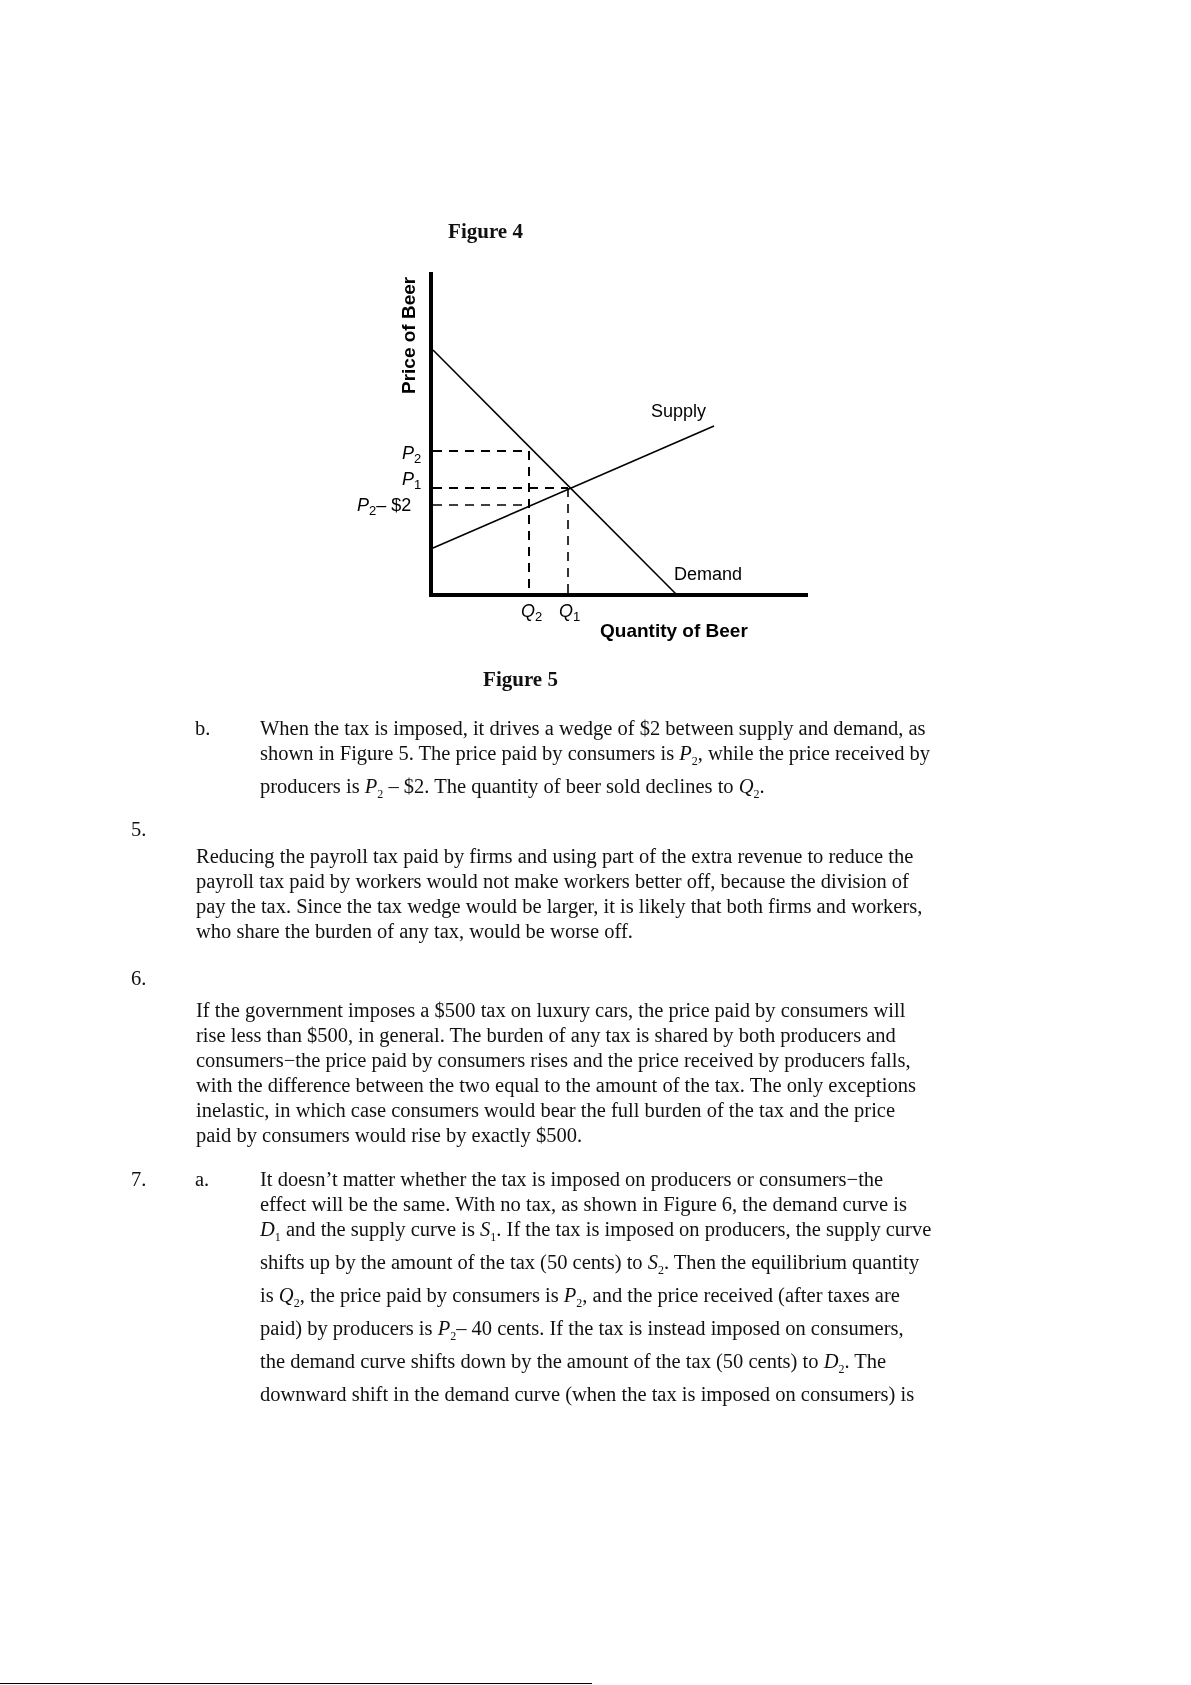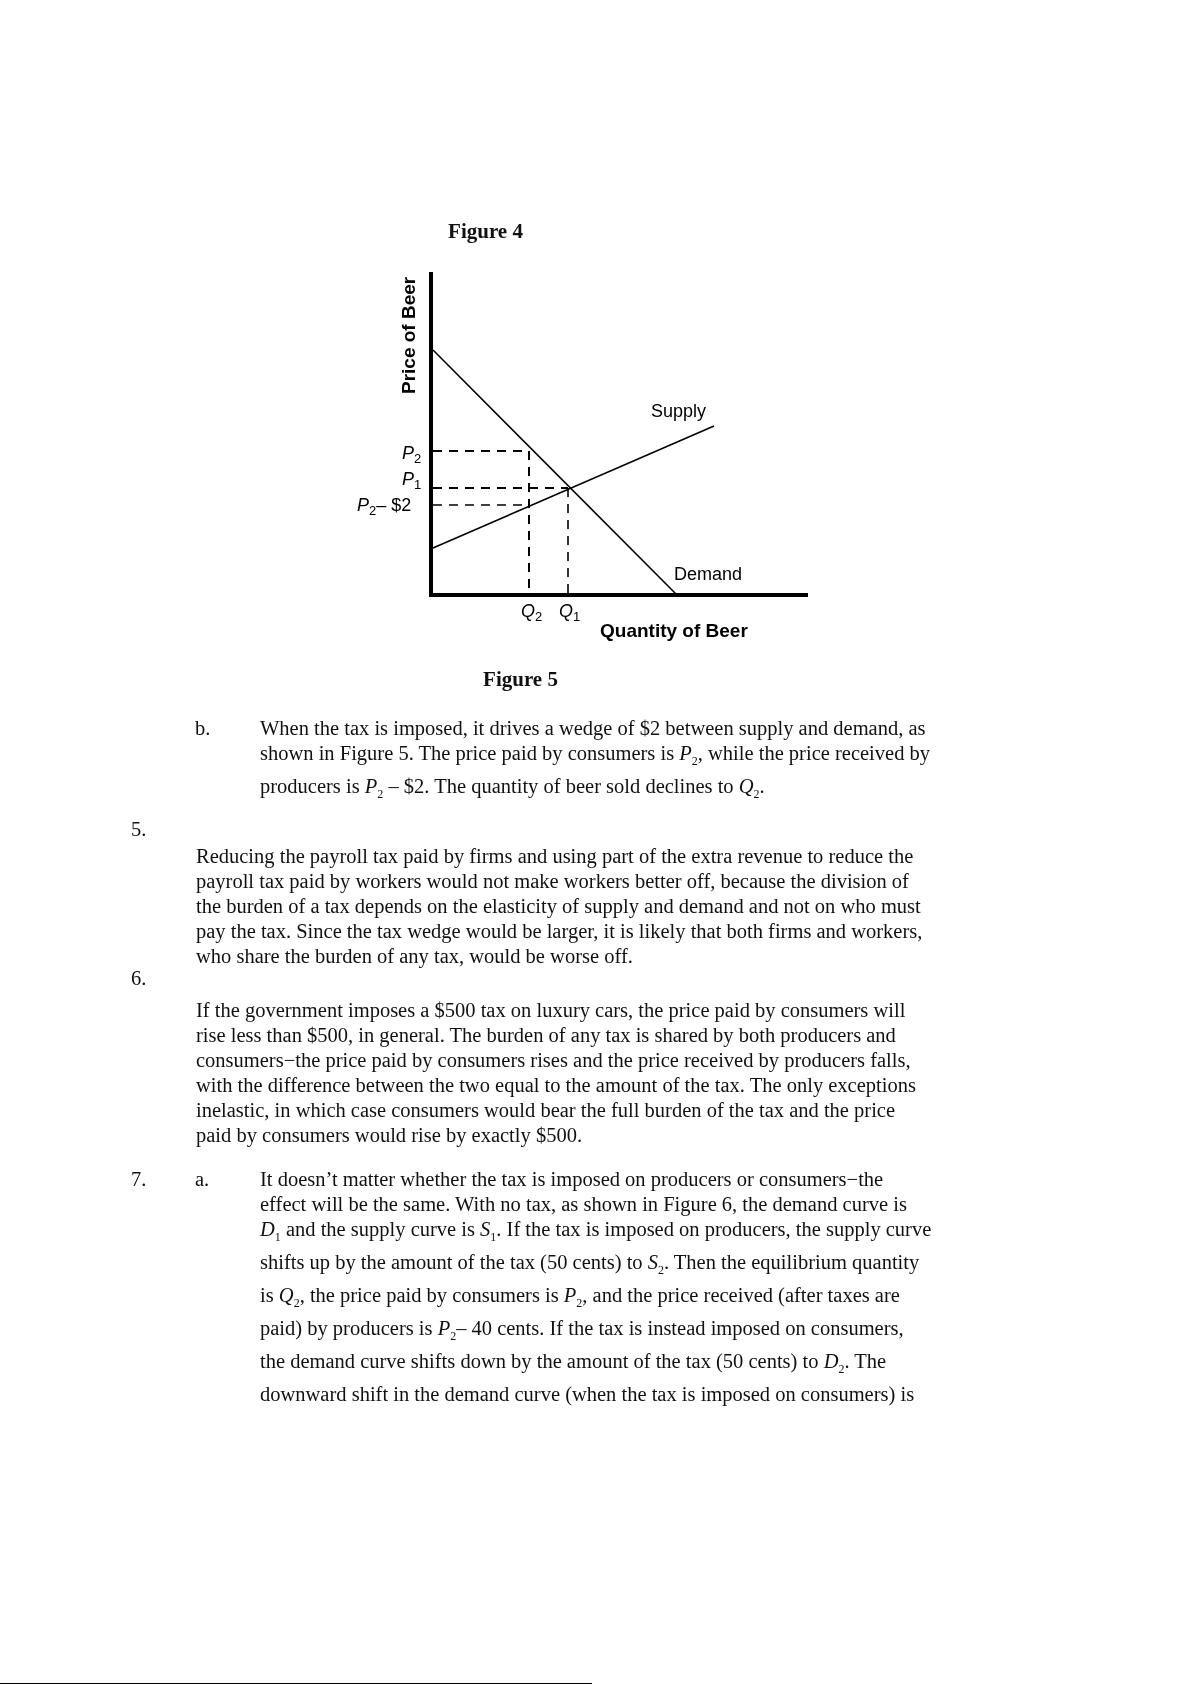--- a/index.html
+++ b/index.html
@@ -56,21 +56,20 @@
 <div class="para" style="left:260px; top:716px; width:760px;">
   <div>When the tax is imposed, it drives a wedge of $2 between supply and demand, as</div>
   <div><span>shown in Figure 5.  The price paid by consumers is </span><i>P</i><sub style="font-size:12px">2</sub><span>, while the price received by</span></div>
   <div><span>producers is </span><i>P</i><sub style="font-size:12px">2</sub><span> – $2.  The quantity of beer sold declines to </span><i>Q</i><sub style="font-size:12px">2</sub><span>.</span></div>
 </div>
 
 <div class="num" style="left:131px; top:817px;">5.</div>
 <div class="para" style="left:196px; top:836px; width:820px;margin-top:8px;">
   <div>Reducing the payroll tax paid by firms and using part of the extra revenue to reduce the</div>
   <div>payroll tax paid by workers would not make workers better off, because the division of</div>
-  <div>the burden of a tax depends on the elasticity of supply and demand and not on who must</div>
   <div>pay the tax.  Since the tax wedge would be larger, it is likely that both firms and workers,</div>
   <div>who share the burden of any tax, would be worse off.</div>
 </div>
 
 <div class="num" style="left:131px; top:966px;">6.</div>
 <div class="para" style="left:196px; top:966px; width:820px;margin-top:32px;">
   <div>If the government imposes a $500 tax on luxury cars, the price paid by consumers will</div>
   <div>rise less than $500, in general.  The burden of any tax is shared by both producers and</div>
   <div>consumers−the price paid by consumers rises and the price received by producers falls,</div>
   <div>with the difference between the two equal to the amount of the tax.  The only exceptions</div>

